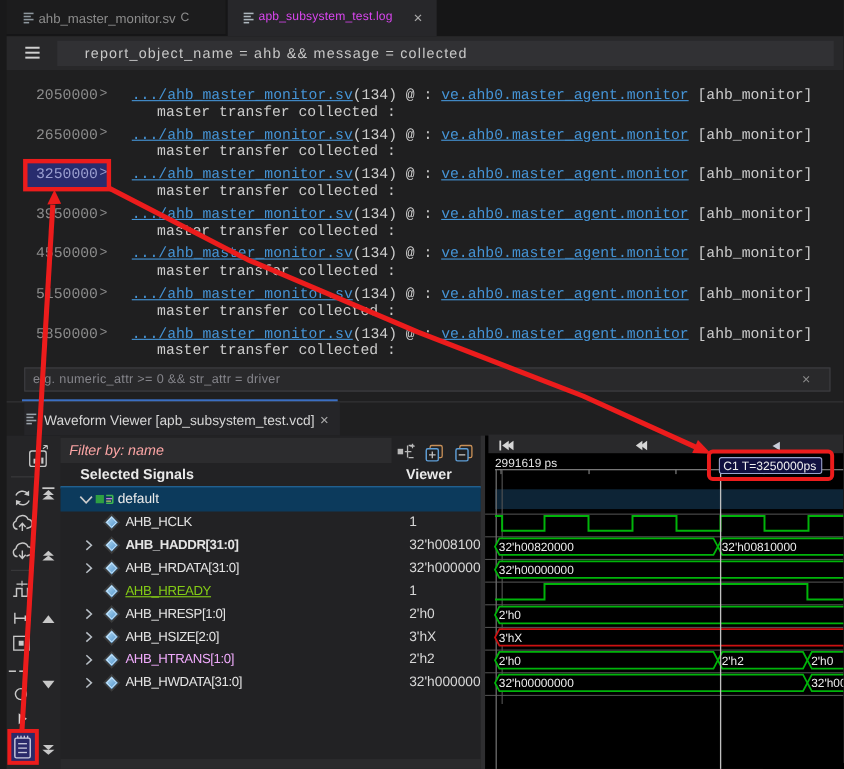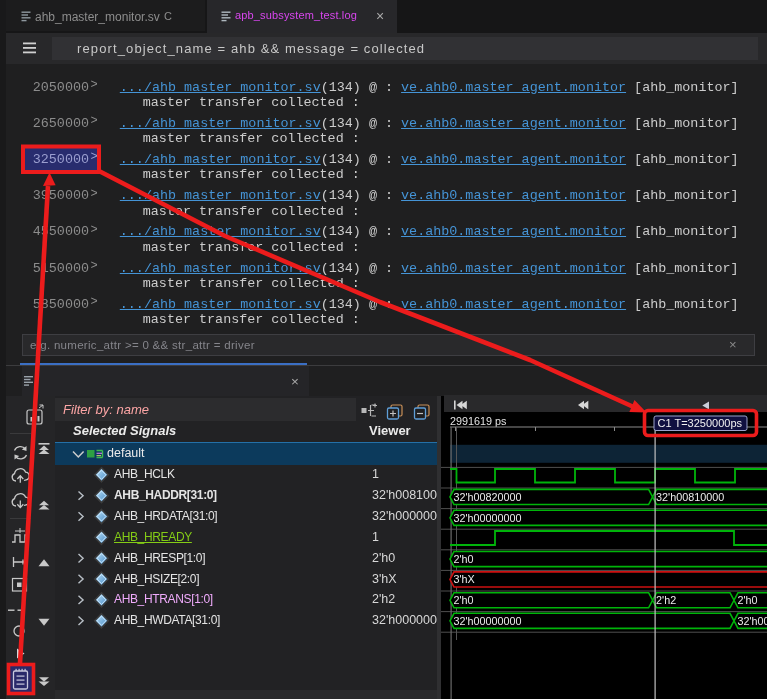--- a/index.html
+++ b/index.html
@@ -53,31 +53,32 @@
   <div class="abs" style="left:0;top:330px;width:767px;height:35px;background:#1f1f20;"></div>
   <div class="abs" style="left:22px;top:334px;width:733px;height:22px;background:#29292b;border:1px solid #3e3e42;box-sizing:border-box;"></div>
   <div class="abs" style="left:30px;top:339px;font-size:11.5px;letter-spacing:0.3px;color:#85858b;">e.g. numeric_attr &gt;= 0 &amp;&amp; str_attr = driver</div>
   <div class="abs" style="left:729px;top:337px;font-size:13px;color:#8a8a8a;">×</div>
   <div class="abs" style="left:20px;top:363px;width:287px;height:2px;background:#3b6fc4;"></div>
 
   <div class="abs" style="left:0;top:365px;width:767px;height:1px;background:#3c3c3e;"></div>
   <div class="abs" style="left:0;top:366px;width:767px;height:333px;background:#1f1f20;"></div>
 
   <div class="abs" style="left:22px;top:366px;width:287px;height:30px;background:#252528;"></div>
+  <div class="abs" style="left:40px;top:375px;font-size:12.5px;color:#d6d6d6;">Waveform Viewer [apb_subsystem_test.vcd]</div>
   <div class="abs" style="left:291px;top:374px;font-size:13.5px;color:#aaaaaa;">×</div>
 
   <div class="abs" style="left:0;top:396px;width:441px;height:303px;background:#222224;"></div>
   <div class="abs" style="left:0;top:396px;width:55px;height:303px;background:#252527;"></div>
   <div class="abs" style="left:55px;top:690px;width:382px;height:9px;background:#2a2a2c;"></div>
   <div class="abs" style="left:437px;top:396px;width:4px;height:303px;background:#2f2f31;"></div>
 
   <div class="abs" style="left:55px;top:398px;width:301px;height:23px;background:#2c2c2e;"></div>
   <div class="abs" style="left:63px;top:402px;font-size:13px;color:#fca5a5;font-style:italic;">Filter by: name</div>
 
-  <div class="abs" style="left:73px;top:423px;font-size:13px;font-weight:bold;color:#eaeaea;font-style:italic;">Selected Signals</div>
+  <div class="abs" style="left:73px;top:423px;font-size:13px;font-weight:bold;color:#eaeaea;">Selected Signals</div>
   <div class="abs" style="left:369px;top:423px;font-size:13px;font-weight:bold;color:#eaeaea;">Viewer</div>
 
   <div class="abs" style="left:55px;top:442px;width:382px;height:1.5px;background:#2470a8;"></div>
   <div class="abs" style="left:55px;top:443px;width:382px;height:21.5px;background:#0c3a5c;"></div>
   <div class="abs" style="left:107px;top:446px;font-size:12.5px;color:#eaeaea;">default</div>
 
   <div id="rows">
       <div class="abs" style="left:114px;top:467.3px;width:250px;font-size:12px;color:#e4e4e4;letter-spacing:-0.35px;">AHB_HCLK</div>
       <div class="abs" style="left:372px;top:467.3px;width:65px;overflow:hidden;white-space:nowrap;font-size:12.5px;color:#d8d8d8;">1</div>
       <div class="abs" style="left:114px;top:488.15000000000003px;width:250px;font-size:12px;color:#e4e4e4;letter-spacing:-0.35px;font-weight:bold;">AHB_HADDR[31:0]</div>

